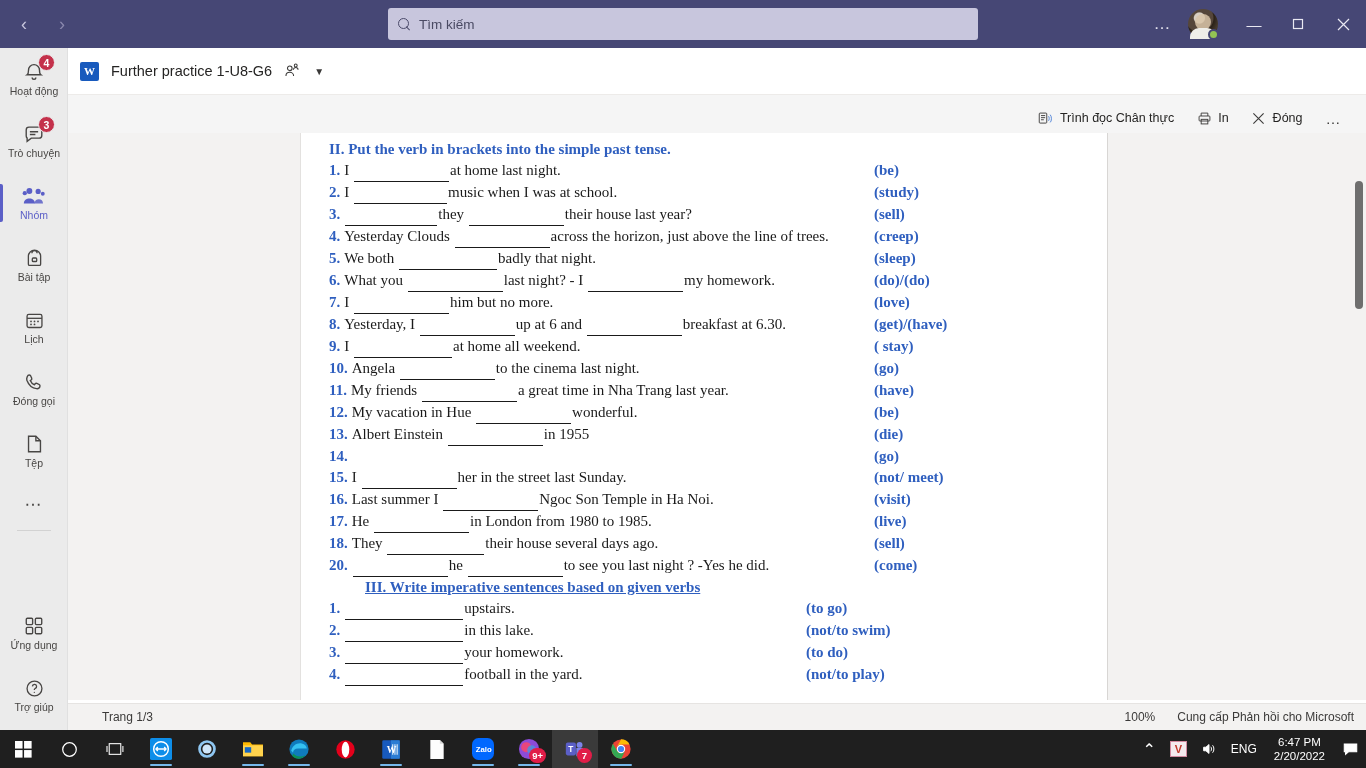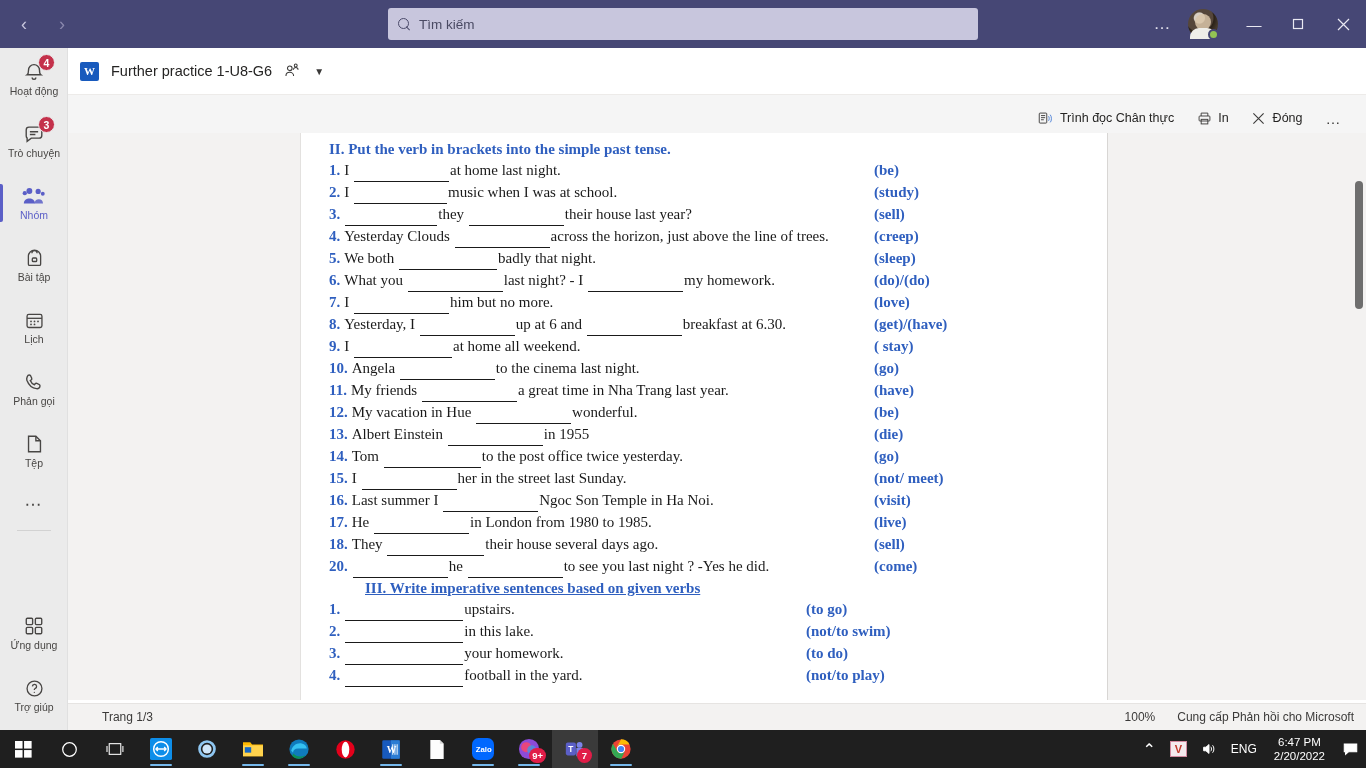--- a/index.html
+++ b/index.html
@@ -307,21 +307,21 @@
       </span>
       <span class="lbl">Lịch</span>
     </div>
 
     <div class="rail-item">
       <span class="ico">
         <svg width="21" height="21" viewBox="0 0 24 24" fill="none" stroke="currentColor" stroke-width="1.6">
           <path d="M6 3.5c1 0 1.6.6 2 1.7l.8 2c.3.8.1 1.4-.6 1.9l-1 .7c.8 2.2 2.6 4 4.8 4.8l.7-1c.5-.7 1.1-.9 1.9-.6l2 .8c1.1.4 1.7 1 1.7 2 0 2.3-2 3.7-4 3.2C8.9 18.6 5.4 15.1 3.3 9.5 2.6 7.2 3.8 3.5 6 3.5z"></path>
         </svg>
       </span>
-      <span class="lbl">Phản gọi</span>
+      <span class="lbl">Đóng gọi</span>
     </div>
 
     <div class="rail-item">
       <span class="ico">
         <svg width="19" height="22" viewBox="0 0 20 24" fill="none" stroke="currentColor" stroke-width="1.5">
           <path d="M3.5 3.5h8l5 5v12h-13z"></path>
             <path d="M11.5 3.5v5h5"></path>
         </svg>
       </span>
       <span class="lbl">Tệp</span>
@@ -472,21 +472,20 @@
               <span class="q-text">My vacation in Hue <span class="blank" style="width: 95px;">&nbsp;</span>wonderful.</span>
               <span class="q-hint hint-a">(be)</span>
             </div>
             <div class="q-row q-wrap">
               <span class="q-num">13.</span>
               <span class="q-text">Albert Einstein <span class="blank" style="width: 95px;">&nbsp;</span>in 1955</span>
               <span class="q-hint hint-a">(die)</span>
             </div>
             <div class="q-row q-wrap">
               <span class="q-num">14.</span>
-              <span class="q-text">Tom <span class="blank" style="width: 97px;">&nbsp;</span>to the post office twice yesterday.</span>
               <span class="q-hint hint-a">(go)</span>
             </div>
             <div class="q-row q-wrap">
               <span class="q-num">15.</span>
               <span class="q-text">I <span class="blank" style="width: 95px;">&nbsp;</span>her in the street last Sunday.</span>
               <span class="q-hint hint-a">(not/ meet)</span>
             </div>
             <div class="q-row q-wrap">
               <span class="q-num">16.</span>
               <span class="q-text">Last summer I <span class="blank" style="width: 95px;">&nbsp;</span>Ngoc Son Temple in Ha Noi.</span>

